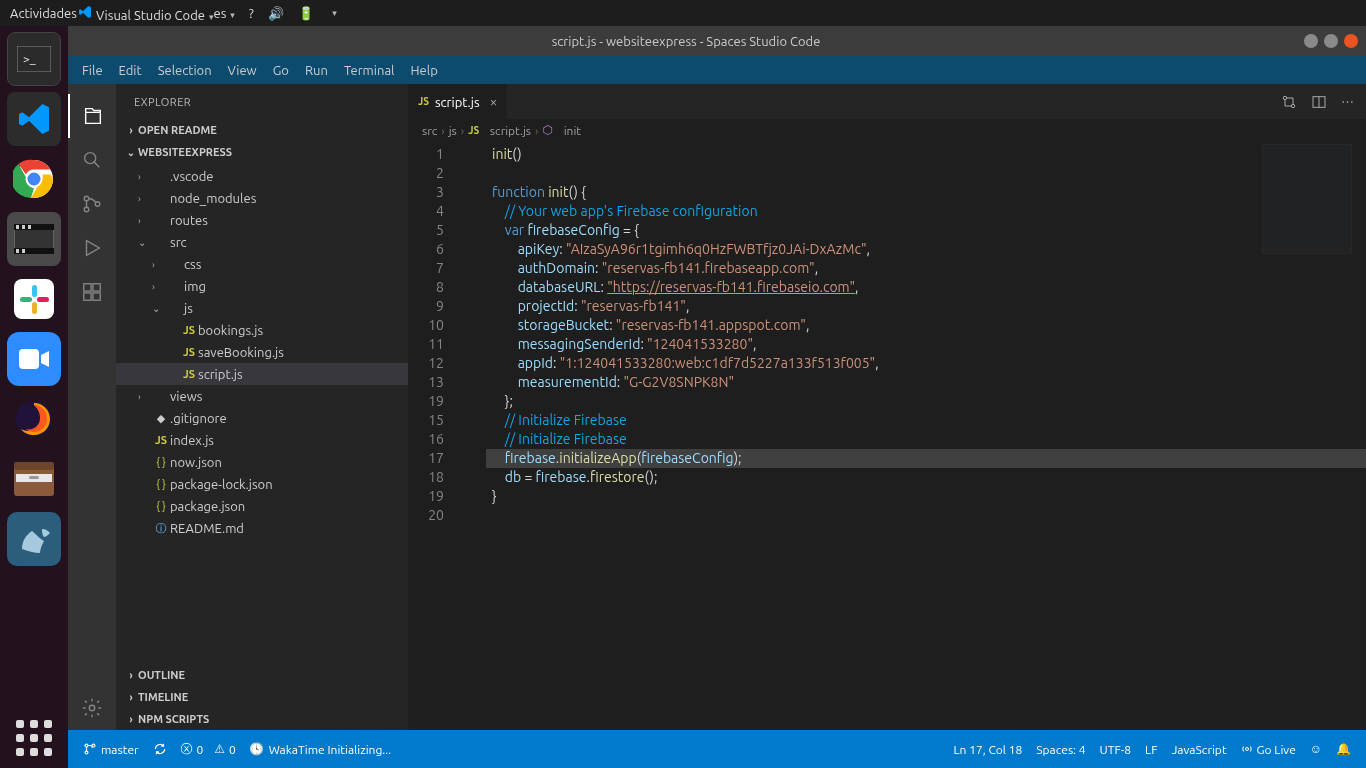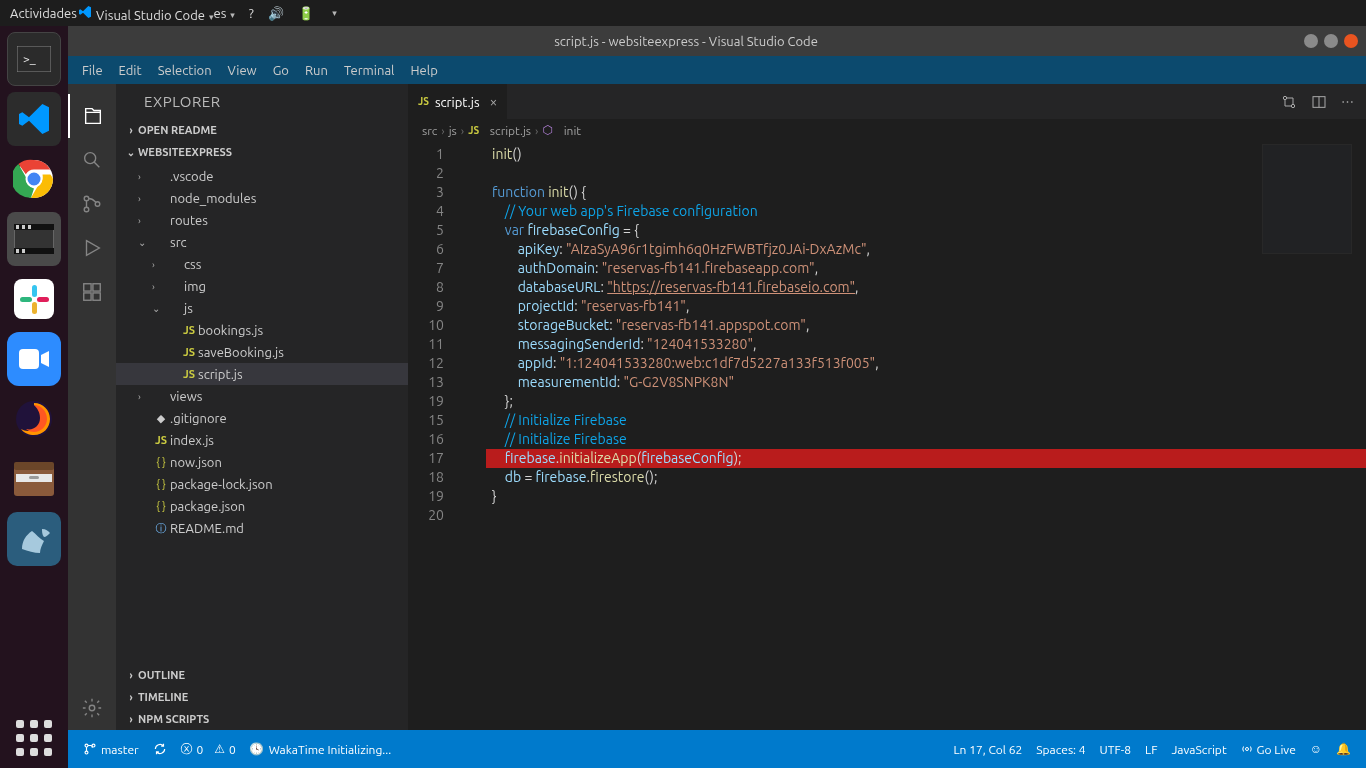--- a/index.html
+++ b/index.html
@@ -41,21 +41,21 @@
 .menubar { height:28px; background:#0c4a6e; display:flex; align-items:center; padding:0 6px; color:#ccc; font-size:13px; }
 .menubar span { padding:0 8px; }
 
 .workbench { flex:1; display:flex; min-height:0; }
 .activity { width:48px; background:#333333; display:flex; flex-direction:column; align-items:center; padding-top:10px; }
 .activity .act { width:48px; height:44px; display:flex; align-items:center; justify-content:center; color:#858585; font-size:20px; }
 .activity .act.active { color:#fff; border-left:2px solid #fff; }
 .activity .spacer { flex:1; }
 
 .sidebar { width:292px; background:#252526; display:flex; flex-direction:column; color:#ccc; font-size:13px; min-height:0; }
-.sb-title { height:35px; display:flex; align-items:center; padding:0 28px; color:#bbb; font-size:15px; letter-spacing:.5px; }
+.sb-title { height:35px; display:flex; align-items:center; padding:0 18px; color:#bbb; font-size:11px; letter-spacing:.5px; }
 .sb-section { height:22px; display:flex; align-items:center; padding:0 8px; color:#ccc; font-size:11px; font-weight:600; cursor:pointer;}
 .sb-section .chev { width:14px; display:inline-block; text-align:center; font-size:10px;}
 .tree { flex:1; overflow:auto; padding:2px 0; }
 .tree-row { height:22px; display:flex; align-items:center; padding-left:10px; color:#ccc; cursor:pointer;}
 .tree-row.d1{padding-left:22px;} .tree-row.d2{padding-left:36px;} .tree-row.d3{padding-left:50px;}
 .tree-row.sel { background:#37373d; }
 .tree-row .chev{width:14px;font-size:10px;color:#aaa;}
 .tree-row .ico{width:18px;display:inline-flex;align-items:center;justify-content:center;font-size:11px;}
 .ico-js{color:#cbcb41;font-weight:bold;font-size:10px;}
 .ico-json{color:#cbcb41;}
@@ -68,21 +68,21 @@
 .tab .close{color:#aaa;font-size:14px;margin-left:4px;}
 .tabs .spacer{flex:1;}
 .tab-actions{display:flex;align-items:center;gap:14px;padding:0 12px;color:#aaa;}
 .breadcrumb{height:22px;display:flex;align-items:center;padding:0 14px;color:#a0a0a0;font-size:12px;gap:4px;}
 .breadcrumb .sep{color:#666;}
 .code-area{flex:1;display:flex;font-family:"Fira Code","Consolas",monospace;font-size:14px;line-height:19px;overflow:hidden;}
 .gutter{width:50px;text-align:right;color:#858585;padding:4px 14px 0 0;user-select:none;}
 .gutter div{height:19px;}
 .code{flex:1;padding:4px 0 0 0;color:#d4d4d4;white-space:pre;overflow:hidden;}
 .code .line{height:19px;padding-left:6px;margin-left:28px;}
-.code .line.cur{background:#b91c1c;}
+.code .line.cur{background:#404040;}
 .minimap{position:absolute;right:14px;top:60px;width:90px;height:110px;background:#25262a;opacity:.5;border:1px solid #333;}
 .k-blue{color:#569cd6;} .k-fn{color:#dcdcaa;} .k-str{color:#ce9178;} .k-cmt{color:#0ea5e9;} .k-var{color:#9cdcfe;} .k-white{color:#d4d4d4;}
 .k-url{color:#ce9178;text-decoration:underline;}
 
 .statusbar{height:38px;background:#007acc;display:flex;align-items:center;color:#fff;font-size:12px;padding:0 8px;}
 .statusbar .sb-item{padding:0 7px;display:flex;align-items:center;gap:4px;}
 .statusbar .spacer{flex:1;}
 
 svg{display:block;}
 </style>
@@ -191,21 +191,21 @@
           <span></span>
           <span></span>
           <span></span>
           <span></span>
           <span></span>
         </div>
     </div>
 
     <div class="win">
       <div class="titlebar">
-        <div class="title">script.js - websiteexpress - Visual Studio Code</div>
+        <div class="title">script.js - websiteexpress - Spaces Studio Code</div>
         <div class="wbtns">
           <div class="wbtn min"></div>
           <div class="wbtn max"></div>
           <div class="wbtn close"></div>
         </div>
       </div>
       <div class="menubar">
         <span>File</span>
         <span>Edit</span>
         <span>Selection</span>
@@ -442,21 +442,21 @@
             <span>master</span>
           </div>
         <div class="sb-item">
             <svg width="14" height="14" viewBox="0 0 24 24" fill="none" stroke="#fff" stroke-width="2">
               <path d="M4 12a8 8 0 0 1 14-5M20 12a8 8 0 0 1-14 5M18 3v4h-4M6 21v-4h4"></path>
             </svg>
           </div>
         <div class="sb-item"><span>ⓧ</span><span>0</span>&nbsp;<span>⚠</span><span>0</span></div>
         <div class="sb-item">🕓 <span>WakaTime Initializing...</span></div>
         <div class="spacer"></div>
-        <div class="sb-item">Ln 17, Col 62</div>
+        <div class="sb-item">Ln 17, Col 18</div>
         <div class="sb-item">Spaces: 4</div>
         <div class="sb-item">UTF-8</div>
         <div class="sb-item">LF</div>
         <div class="sb-item">JavaScript</div>
         <div class="sb-item">
             <svg width="12" height="12" viewBox="0 0 24 24" fill="none" stroke="#fff" stroke-width="2">
               <circle cx="12" cy="12" r="3"></circle>
               <path d="M5 7a10 10 0 0 0 0 10M19 7a10 10 0 0 1 0 10"></path>
             </svg>
             <span>Go Live</span>

